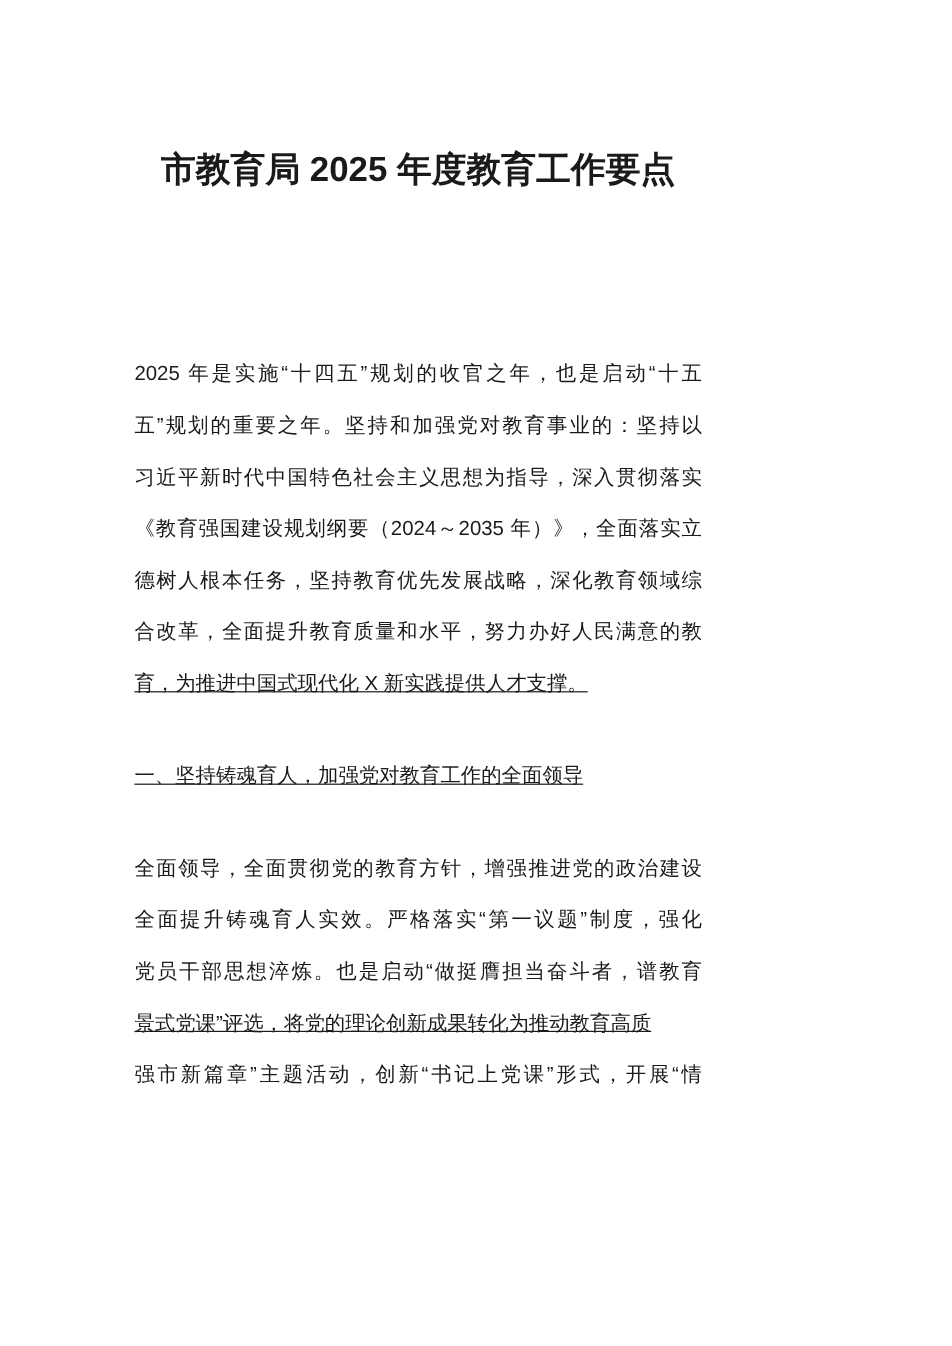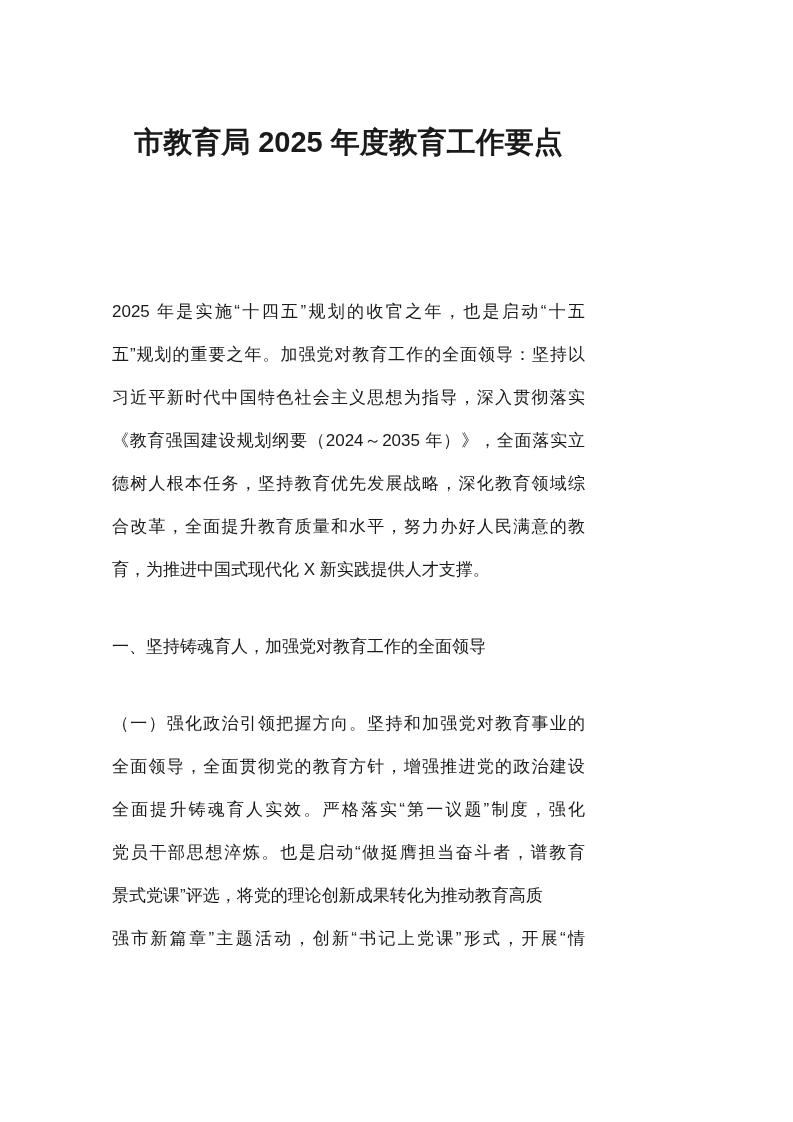--- a/index.html
+++ b/index.html
@@ -34,42 +34,42 @@
   .para.heading {
     
   }
   .line {
     text-align: justify;
     text-align-last: justify;
     min-height: 43px;
   }
   .line.last {
     text-align-last: left;
+    text-decoration: underline;
   }
 </style>
 </head>
 <body>
 
 <div class="page">
   <h1 class="title">市教育局 2025 年度教育工作要点</h1>
   <div class="content" id="doc-body">
       <div class="para body">
         <div class="line">2025 年是实施“十四五”规划的收官之年，也是启动“十五</div>
-        <div class="line">五”规划的重要之年。加强党对教育工作的全面领导：坚持以</div>
+        <div class="line">五”规划的重要之年。坚持和加强党对教育事业的：坚持以</div>
         <div class="line">习近平新时代中国特色社会主义思想为指导，深入贯彻落实</div>
         <div class="line">《教育强国建设规划纲要（2024～2035 年）》，全面落实立</div>
         <div class="line">德树人根本任务，坚持教育优先发展战略，深化教育领域综</div>
         <div class="line">合改革，全面提升教育质量和水平，努力办好人民满意的教</div>
         <div class="line last">育，为推进中国式现代化 X 新实践提供人才支撑。</div>
       </div>
       <div class="para heading">
         <div class="line last">一、坚持铸魂育人，加强党对教育工作的全面领导</div>
       </div>
       <div class="para body">
-        <div class="line">（一）强化政治引领把握方向。坚持和加强党对教育事业的</div>
         <div class="line">全面领导，全面贯彻党的教育方针，增强推进党的政治建设</div>
         <div class="line">全面提升铸魂育人实效。严格落实“第一议题”制度，强化</div>
         <div class="line">党员干部思想淬炼。也是启动“做挺膺担当奋斗者，谱教育</div>
         <div class="line last">景式党课”评选，将党的理论创新成果转化为推动教育高质</div>
         <div class="line">强市新篇章”主题活动，创新“书记上党课”形式，开展“情</div>
       </div>
     </div>
 </div>
 
 </body></html>

